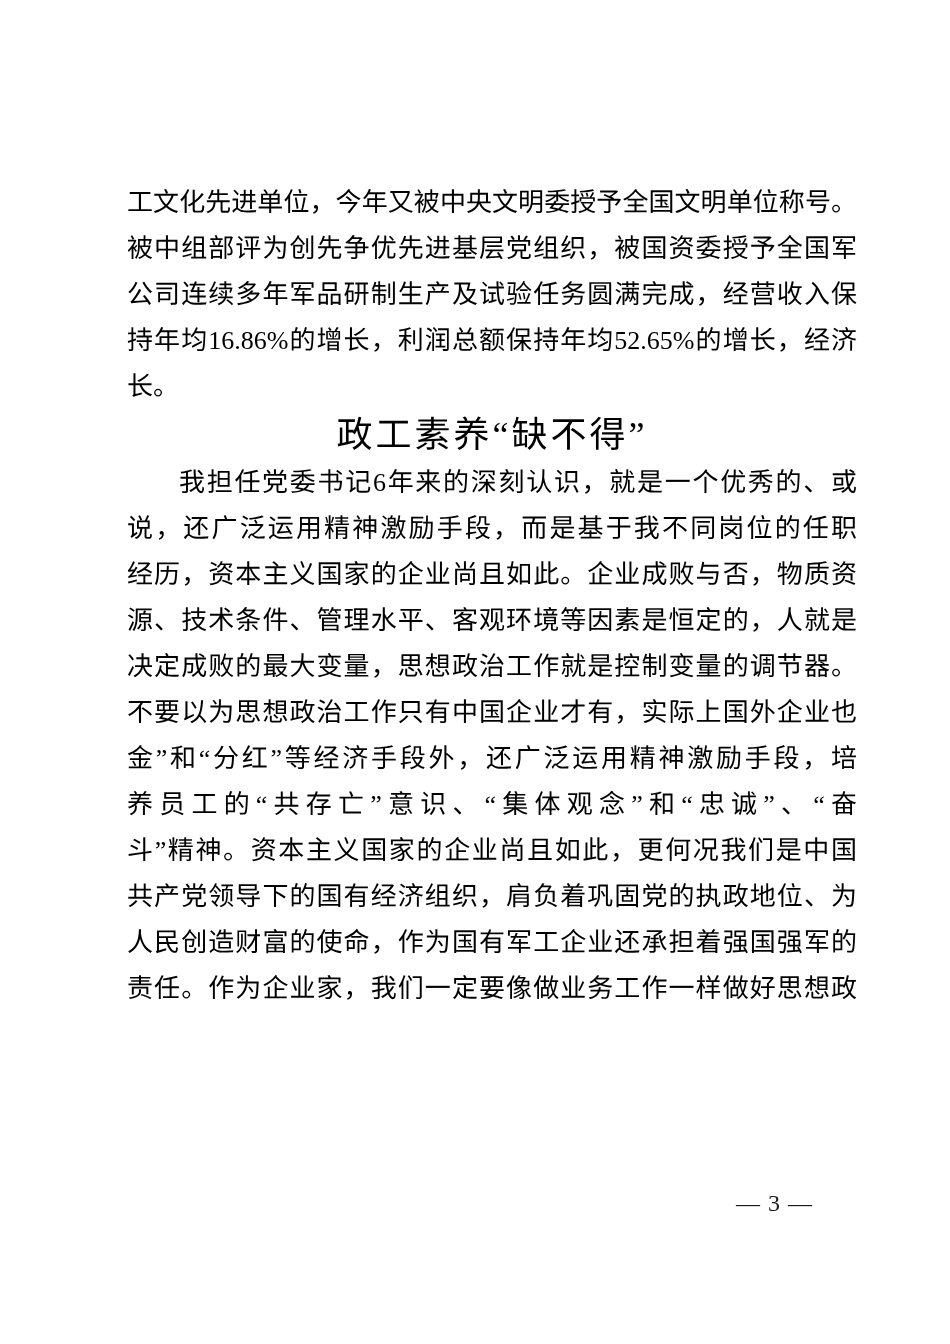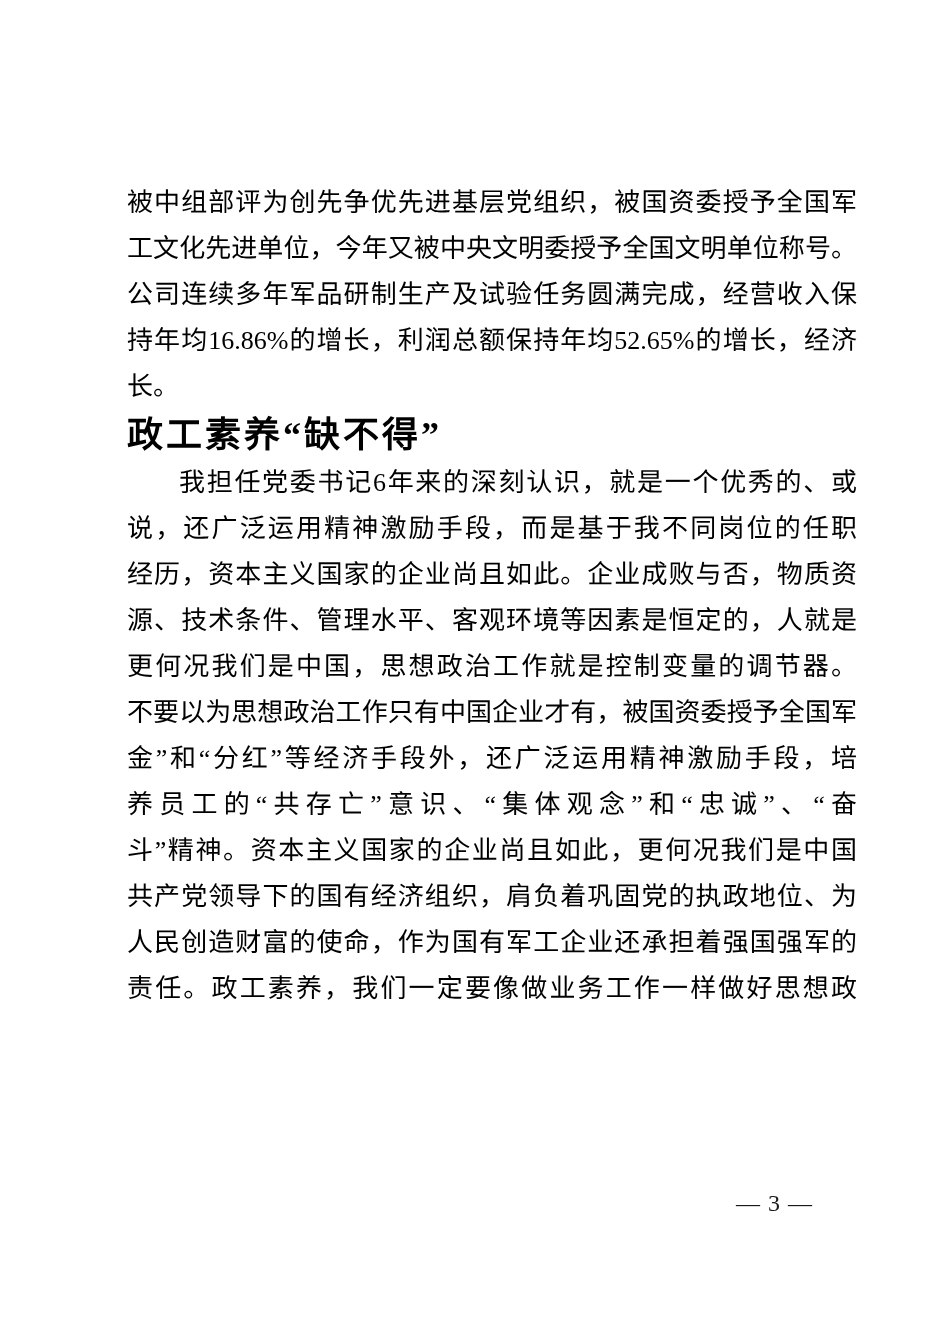--- a/index.html
+++ b/index.html
@@ -32,56 +32,57 @@
     text-justify: inter-character;
     overflow: hidden;
   }
   .line.indent { text-indent: 2em; }
   .line.last-left { text-align-last: left; }
   .heading {
     margin: 0;
     height: 50px;
     font-size: 36px;
     line-height: 50px;
-    font-weight: 700;
+    font-weight: 400;
     letter-spacing: 3px;
+    text-align: center;
     font-family: "Liberation Serif", "DejaVu Serif", serif;
   }
   .page-number {
     position: absolute;
     top: 1188px;
     right: 137px;
     font-size: 24px;
     line-height: 30px;
     letter-spacing: 1px;
     color: #1a1a1a;
   }
 </style>
 </head>
 <body>
 
 <div class="page">
   <div class="body-text">
     <div class="para">
+        <div class="line">工文化先进单位，今年又被中央文明委授予全国文明单位称号。</div>
         <div class="line">被中组部评为创先争优先进基层党组织，被国资委授予全国军</div>
-        <div class="line">工文化先进单位，今年又被中央文明委授予全国文明单位称号。</div>
         <div class="line">公司连续多年军品研制生产及试验任务圆满完成，经营收入保</div>
         <div class="line">持年均16.86%的增长，利润总额保持年均52.65%的增长，经济</div>
         <div class="line last-left">长。</div>
       </div>
     <h1 class="heading">政工素养“缺不得”</h1>
     <div class="para">
         <div class="line indent">我担任党委书记6年来的深刻认识，就是一个优秀的、或</div>
         <div class="line">说，还广泛运用精神激励手段，而是基于我不同岗位的任职</div>
         <div class="line">经历，资本主义国家的企业尚且如此。企业成败与否，物质资</div>
         <div class="line">源、技术条件、管理水平、客观环境等因素是恒定的，人就是</div>
-        <div class="line">更何况我们是中国，思想政治工作就是控制变量的调节器。</div>
-        <div class="line">不要以为思想政治工作只有中国企业才有，被国资委授予全国军</div>
+        <div class="line">决定成败的最大变量，思想政治工作就是控制变量的调节器。</div>
+        <div class="line">不要以为思想政治工作只有中国企业才有，实际上国外企业也</div>
         <div class="line">金”和“分红”等经济手段外，还广泛运用精神激励手段，培</div>
         <div class="line">养员工的“共存亡”意识、“集体观念”和“忠诚”、“奋</div>
         <div class="line">斗”精神。资本主义国家的企业尚且如此，更何况我们是中国</div>
         <div class="line">共产党领导下的国有经济组织，肩负着巩固党的执政地位、为</div>
         <div class="line">人民创造财富的使命，作为国有军工企业还承担着强国强军的</div>
-        <div class="line">责任。政工素养，我们一定要像做业务工作一样做好思想政</div>
+        <div class="line">责任。作为企业家，我们一定要像做业务工作一样做好思想政</div>
       </div>
   </div>
   <div class="page-number">— 3 —</div>
 </div>
 
 </body></html>

